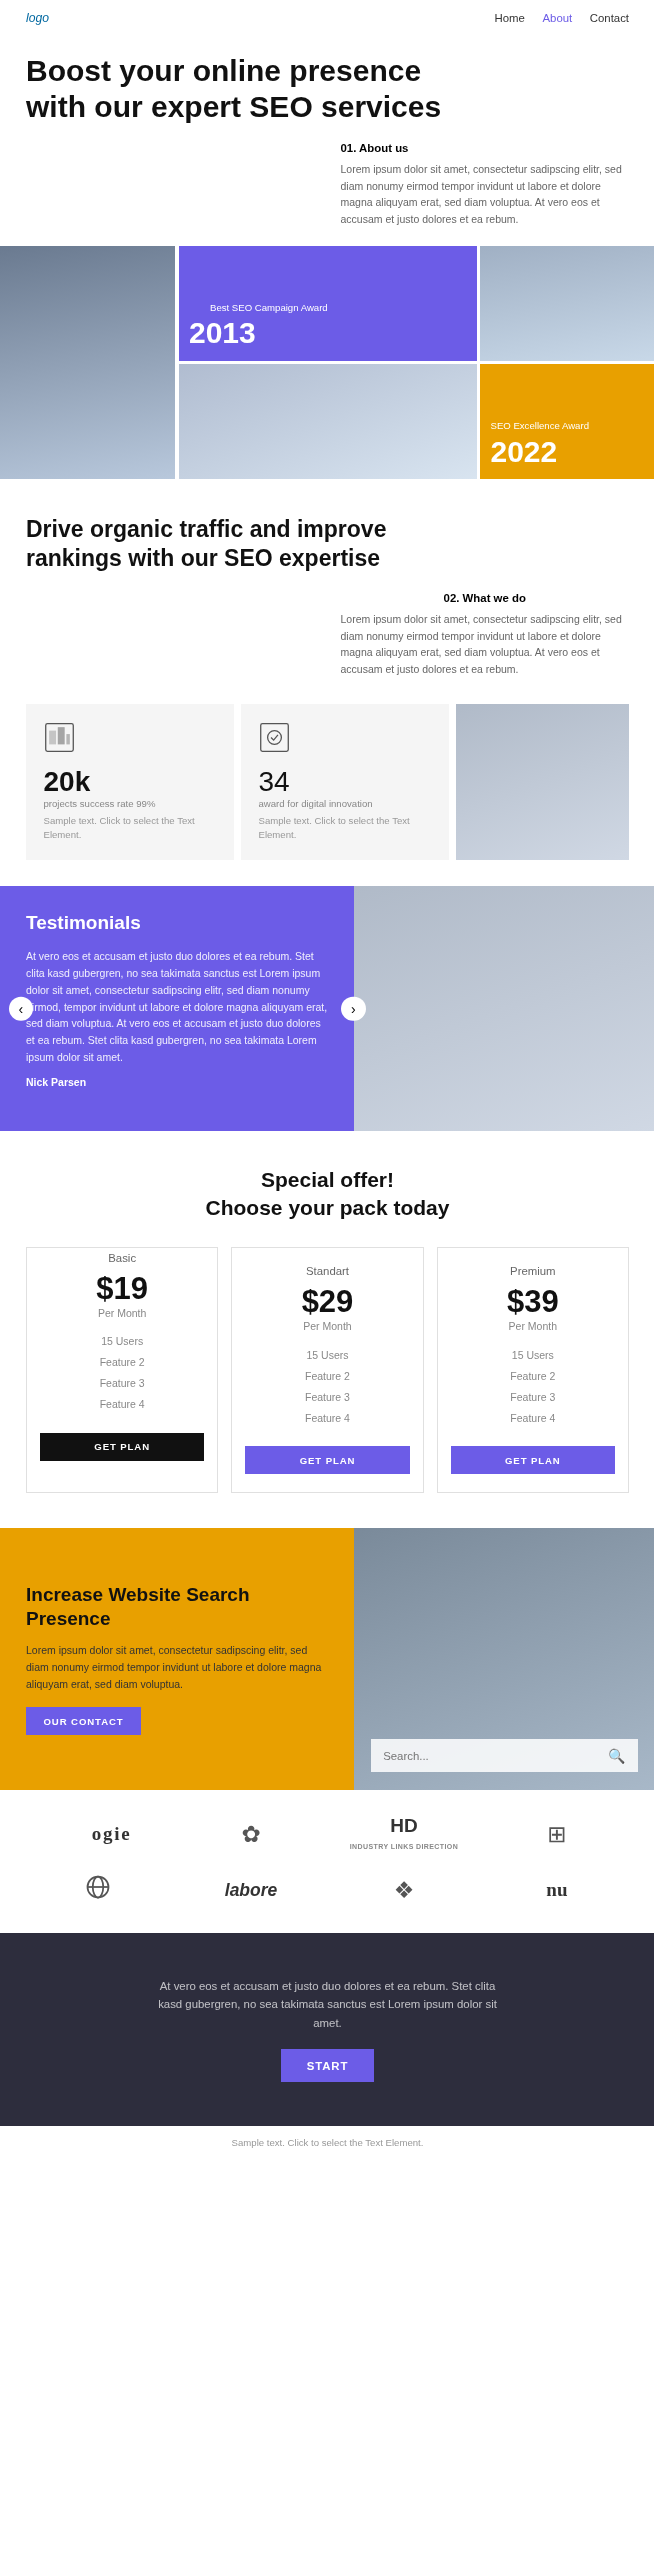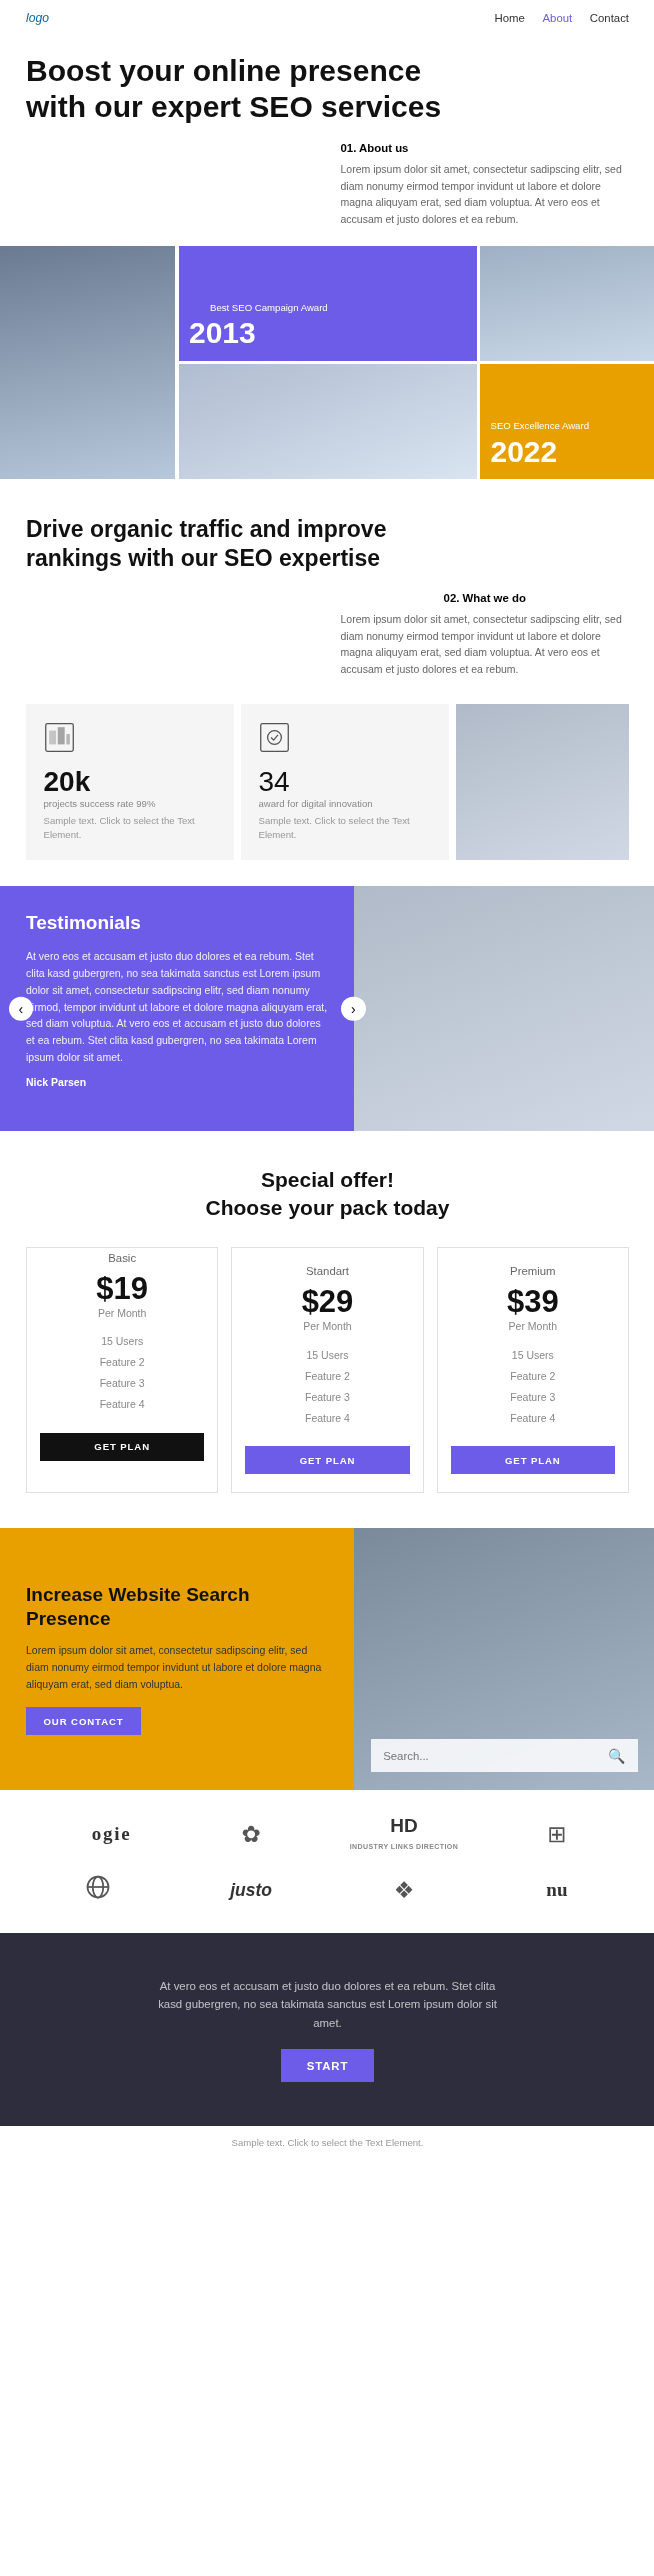--- a/index.html
+++ b/index.html
@@ -176,21 +176,21 @@
       <span style="font-size:7px;color:#888;letter-spacing:0.4px;">INDUSTRY LINKS DIRECTION</span>
     </div>
     <div style="font-size:23px;color:#555;">⊞</div>
     <div style="font-size:23px;color:#555;">
       <svg width="28" height="28" viewBox="0 0 32 32">
         <circle cx="16" cy="16" r="12" stroke="#555" stroke-width="2" fill="none"></circle>
         <ellipse cx="16" cy="16" rx="6" ry="12" stroke="#555" stroke-width="2" fill="none"></ellipse>
         <line x1="4" y1="16" x2="28" y2="16" stroke="#555" stroke-width="2"></line>
       </svg>
     </div>
-    <div style="font-size:17.5px;font-style:italic;font-weight:700;color:#333;">justo</div>
+    <div style="font-size:17.5px;font-style:italic;font-weight:700;color:#333;">labore</div>
     <div style="font-size:23px;color:#555;">❖</div>
     <div style="font-size:19px;font-weight:700;color:#333;font-family:serif;">nu</div>
   </div>
 </section>
 
 <footer style="background:#2d2d3d;padding:44px 26px;text-align:center;">
   <p style="font-size:11.4px;color:rgba(255,255,255,0.7);line-height:1.6;margin-bottom:17.5px;max-width:349px;margin-left:auto;margin-right:auto;">At vero eos et accusam et justo duo dolores et ea rebum. Stet clita kasd gubergren, no sea takimata sanctus est Lorem ipsum dolor sit amet.</p>
   <button style="background:#6c5ce7;color:#fff;border:none;padding:10.5px 26px;font-size:11.4px;font-weight:700;cursor:pointer;text-transform:uppercase;letter-spacing:0.9px;">START</button>
 </footer>
 

